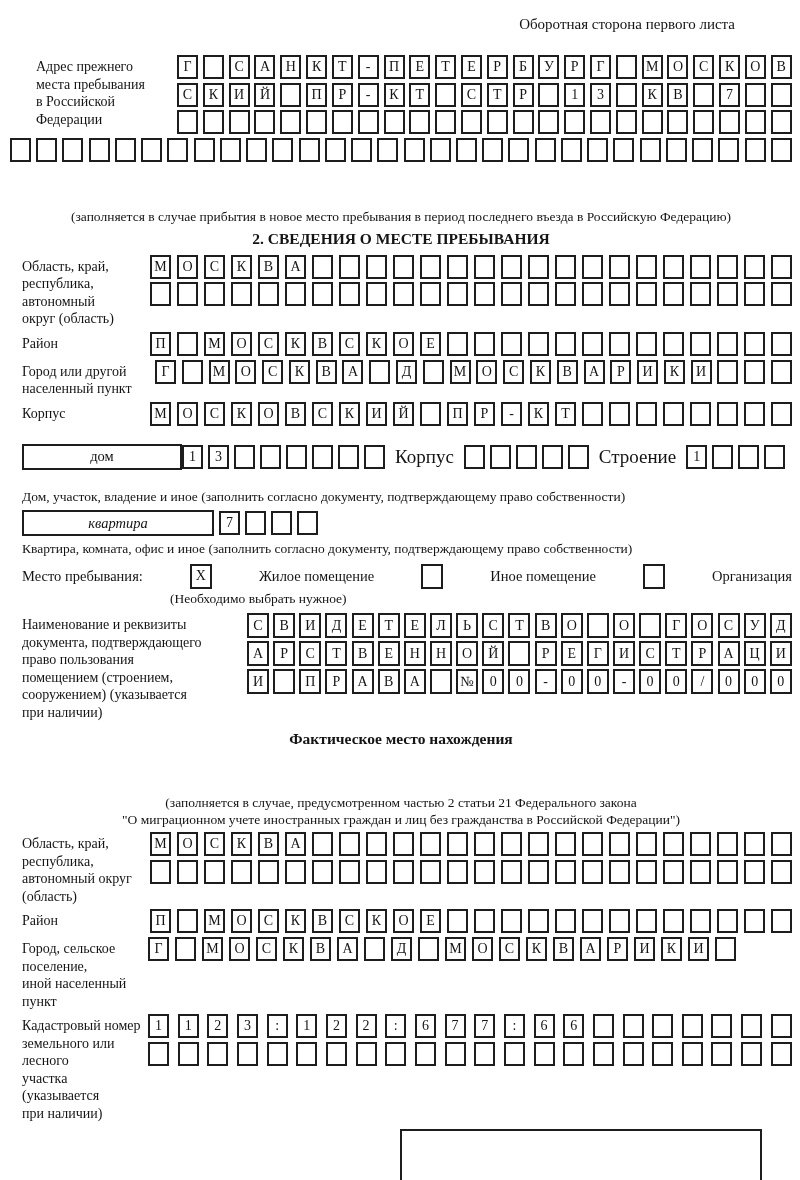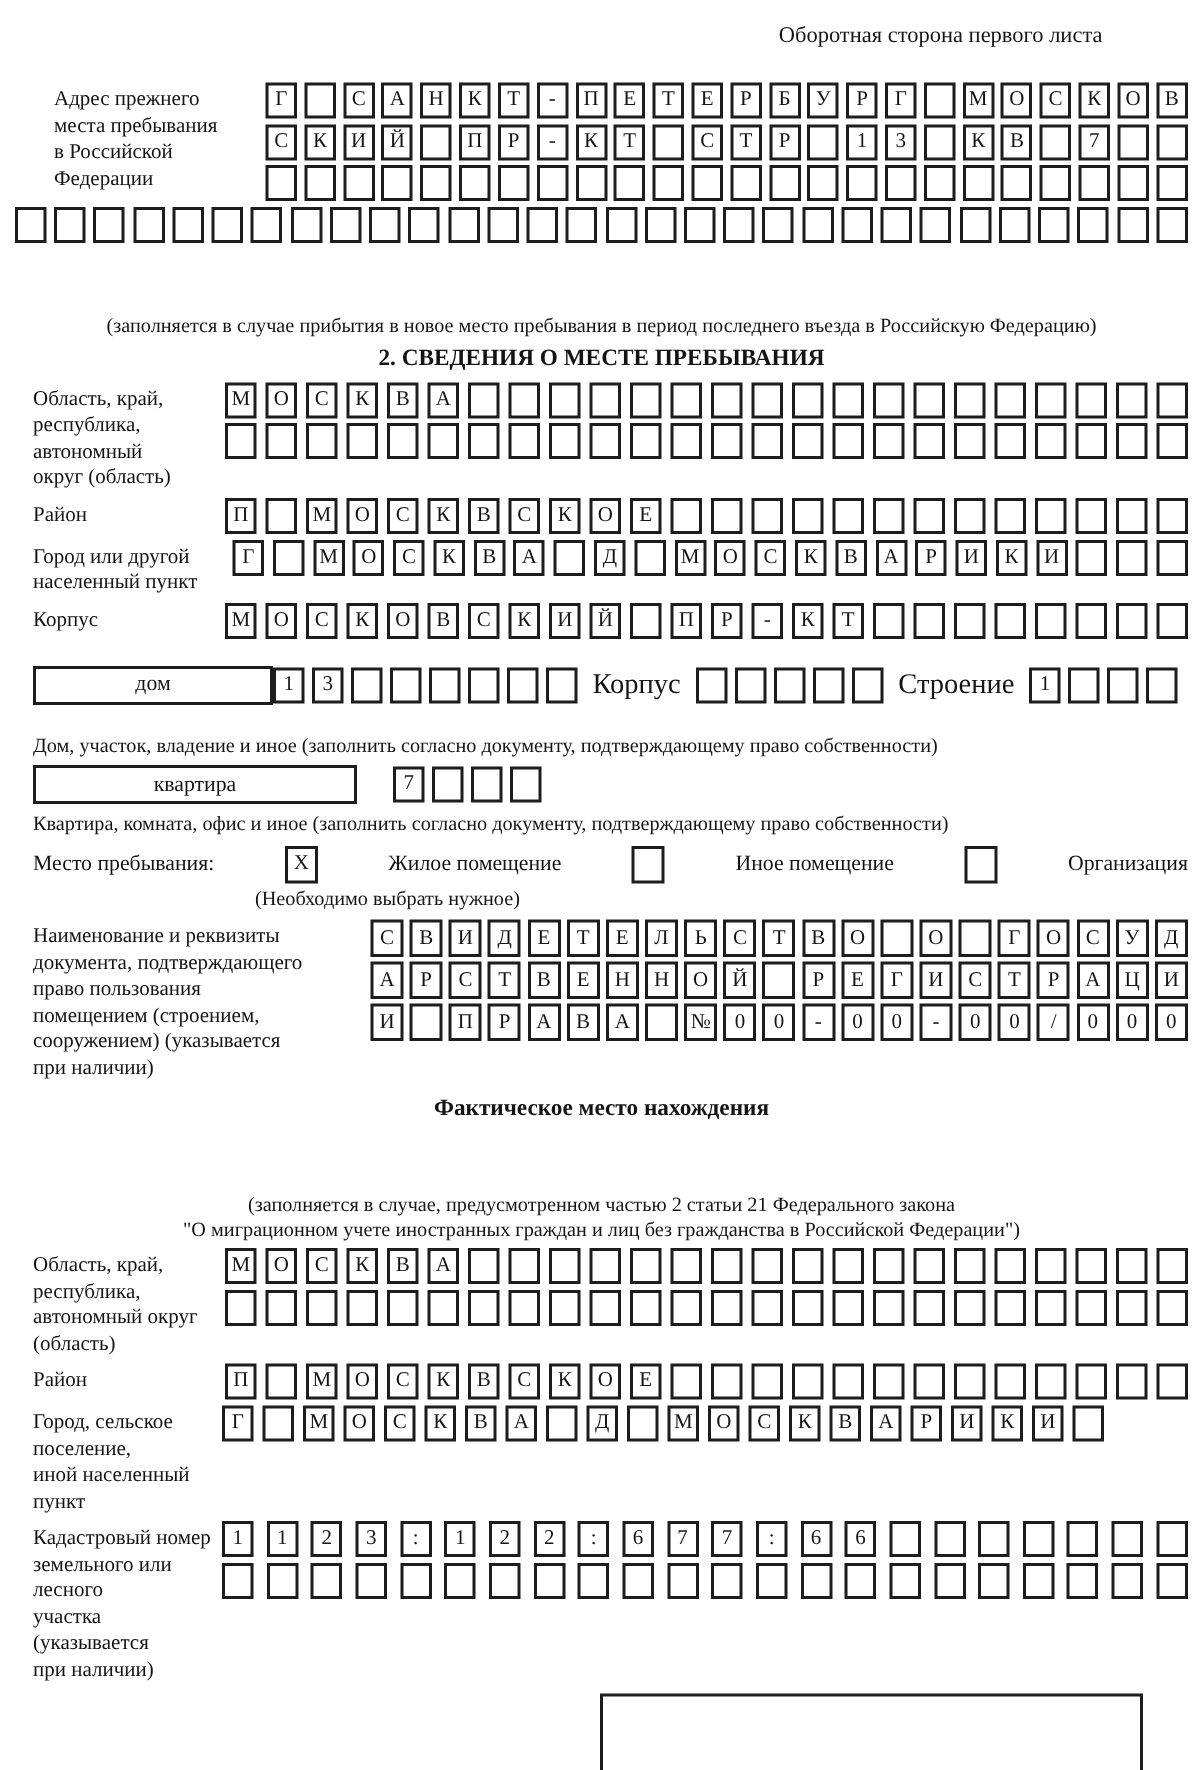--- a/index.html
+++ b/index.html
@@ -40,21 +40,21 @@
   .note.center { text-align:center; padding-left:0; margin-bottom:4px; white-space:pre-line;margin-top:47px; }
 
   .stitle { text-align:center; font-weight:bold; font-size:15.5px; margin:2px 0 7px 0; }
 
   .houserow, .aptrow { display:flex; align-items:center; margin:4px 0 5px 0; padding-left:12px; }
   .widebox {
     flex:none; border:2px solid #1d1d1d; height:26px;
     display:flex; align-items:center; justify-content:center; font-size:14.5px;
   }
   .wb160 { width:160px; margin-right:0; }
-  .wb200 { width:216px; margin-right:24px; }
+  .wb200 { width:192px; margin-right:5px;font-style:italic; }
   .bgroup { display:flex; gap:5px; }
   .inllabel { font-size:19px; margin:16px 10px; flex:none; }
 
   .stayrow { display:flex; align-items:center; margin:6px 0 2px 0; padding-left:12px;justify-content:space-between; }
   .stayrow .cbox { width:22px; height:25px; margin:0 12px; }
   .stayrow .slabel { font-size:14.5px; flex:none; }
   .staynote { margin-left:160px; margin-bottom:6px; padding-left:0; }
 
   .docfield .brow { margin-bottom:3px; }
 

